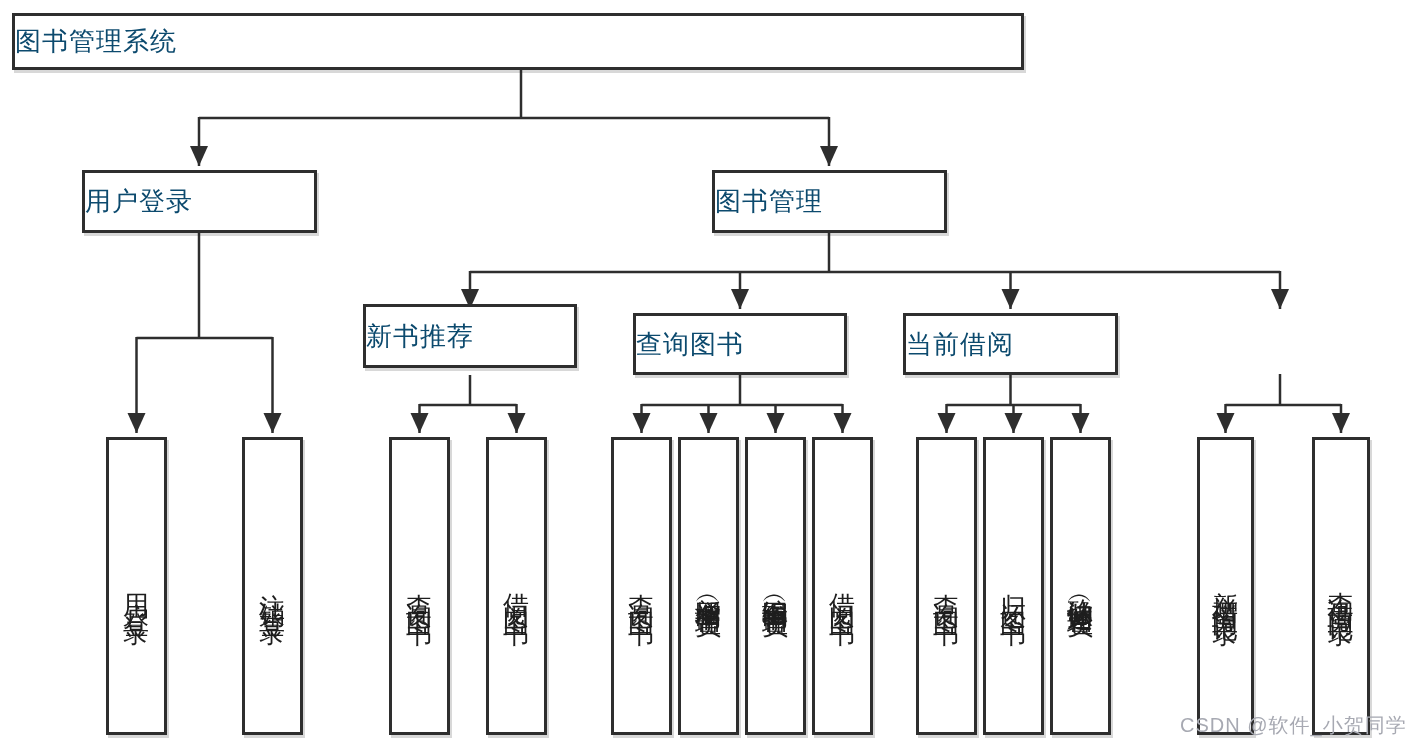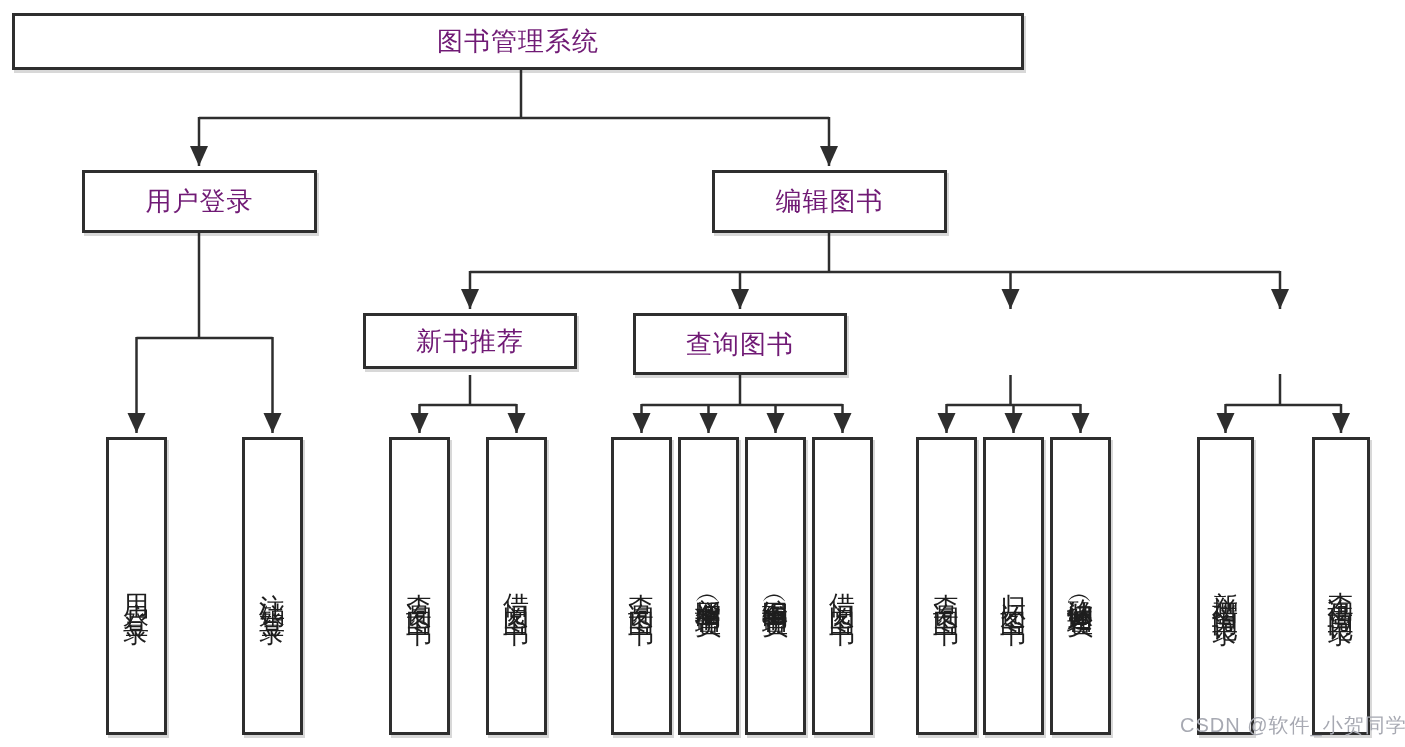--- a/index.html
+++ b/index.html
@@ -21,22 +21,21 @@
     width: 1405px; height: 747px;
   }
   .hbox {
     position: absolute;
     box-sizing: border-box;
     border: 3px solid #2e2e2e;
     background: #ffffff;
     box-shadow: 2px 3px 0 rgba(40,40,40,0.18);
     display: flex;
     align-items: center;
-    justify-content: center;
-    color: #701a75;
+    color: #0c4a6e;
     font-size: 26px;
     letter-spacing: 1px;
     white-space: nowrap;
   }
   .vbox {
     position: absolute;
     box-sizing: border-box;
     top: 437px;
     height: 298px;
     border: 3px solid #2e2e2e;
@@ -124,28 +123,31 @@
   </svg>
 
   <div class="hbox" style="left:12px; top:13px; width:1012px; height:57px">
     <span>图书管理系统</span>
   </div>
 
   <div class="hbox" style="left:82px; top:170px; width:235px; height:63px">
     <span>用户登录</span>
   </div>
   <div class="hbox" style="left:712px; top:170px; width:235px; height:63px">
-    <span>编辑图书</span>
+    <span>图书管理</span>
   </div>
 
-  <div class="hbox" style="left:363px; top:313px; width:214px; height:56px">
+  <div class="hbox" style="left:363px; top:304px; width:214px; height:64px">
     <span>新书推荐</span>
   </div>
   <div class="hbox" style="left:633px; top:313px; width:214px; height:62px">
     <span>查询图书</span>
+  </div>
+  <div class="hbox" style="left:903px; top:313px; width:215px; height:62px">
+    <span>当前借阅</span>
   </div>
 
   <div class="vbox" style="left:106px; width:61px">
     <span class="vtext v4">用户登录</span>
   </div>
   <div class="vbox" style="left:242px; width:61px">
     <span class="vtext v4">注销登录</span>
   </div>
   <div class="vbox" style="left:389px; width:61px">
     <span class="vtext v4">查询图书</span>

